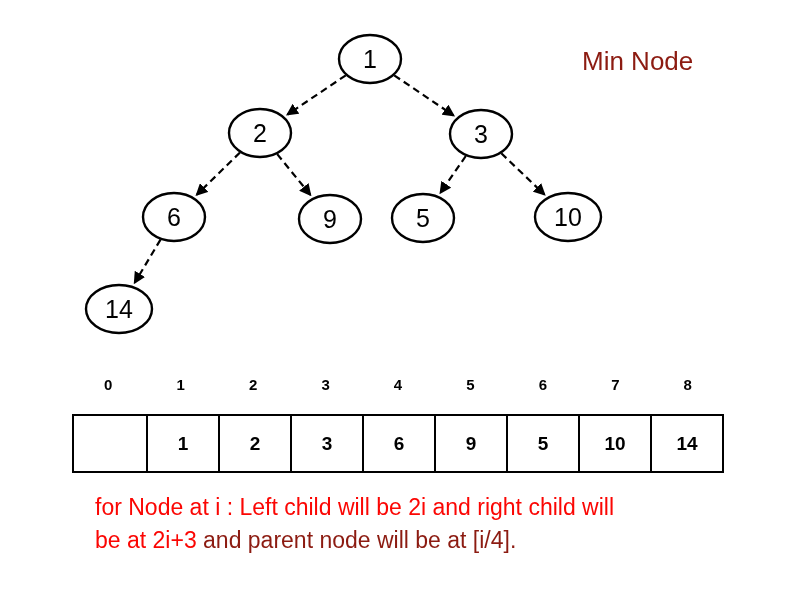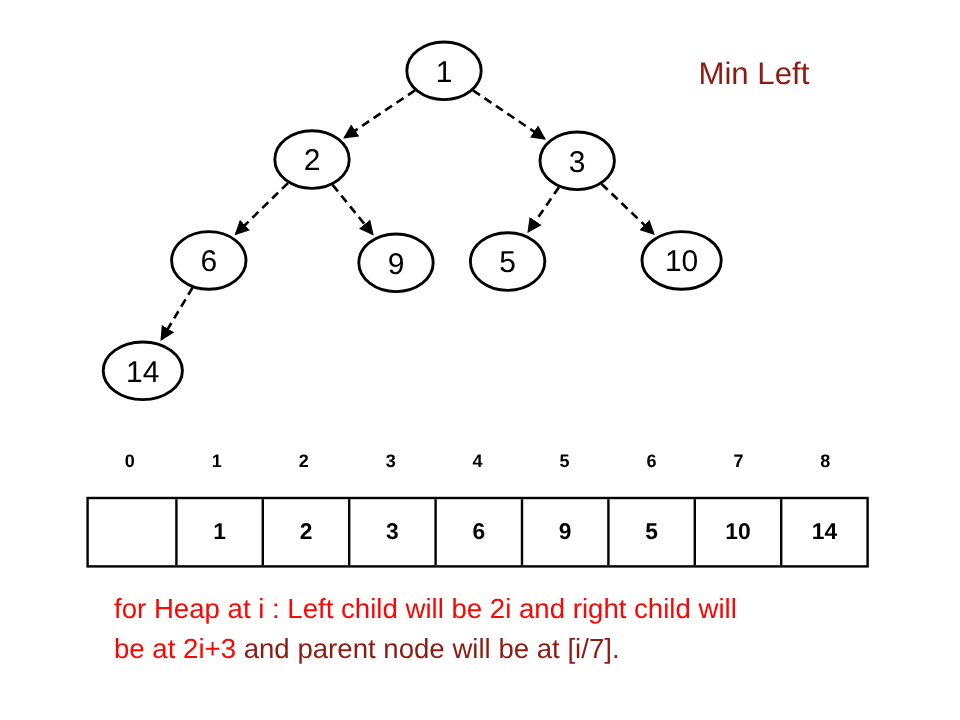--- a/index.html
+++ b/index.html
@@ -128,21 +128,21 @@
         <ellipse cx="568" cy="217" rx="33" ry="24" class="node-ellipse"></ellipse>
         <text x="568" y="226" class="node-label">10</text>
       </g>
       <g>
         <ellipse cx="119" cy="309" rx="33" ry="24" class="node-ellipse"></ellipse>
         <text x="119" y="318" class="node-label">14</text>
       </g>
     </g>
 </svg>
 
-<div class="diagram-title" style="color: rgb(140, 27, 17);">Min Left</div>
+<div class="diagram-title" style="color: rgb(140, 27, 17);">Min Node</div>
 
 <div class="idx-row">
     <div class="idx-cell">0</div>
     <div class="idx-cell">1</div>
     <div class="idx-cell">2</div>
     <div class="idx-cell">3</div>
     <div class="idx-cell">4</div>
     <div class="idx-cell">5</div>
     <div class="idx-cell">6</div>
     <div class="idx-cell">7</div>
@@ -155,15 +155,15 @@
     <div class="array-cell">2</div>
     <div class="array-cell">3</div>
     <div class="array-cell">6</div>
     <div class="array-cell">9</div>
     <div class="array-cell">5</div>
     <div class="array-cell">10</div>
     <div class="array-cell">14</div>
   </div>
 
 <div class="note">
-    <div class="note-line"><span style="color: rgb(251, 6, 3);">for Heap at i : Left child will be 2i and right child will</span></div>
-    <div class="note-line"><span style="color: rgb(251, 6, 3);">be at 2i+3 </span><span style="color: rgb(140, 27, 17);">and parent node will be at [i/7].</span></div>
+    <div class="note-line"><span style="color: rgb(251, 6, 3);">for Node at i : Left child will be 2i and right child will</span></div>
+    <div class="note-line"><span style="color: rgb(251, 6, 3);">be at 2i+3 </span><span style="color: rgb(140, 27, 17);">and parent node will be at [i/4].</span></div>
   </div>
 
 </body></html>

